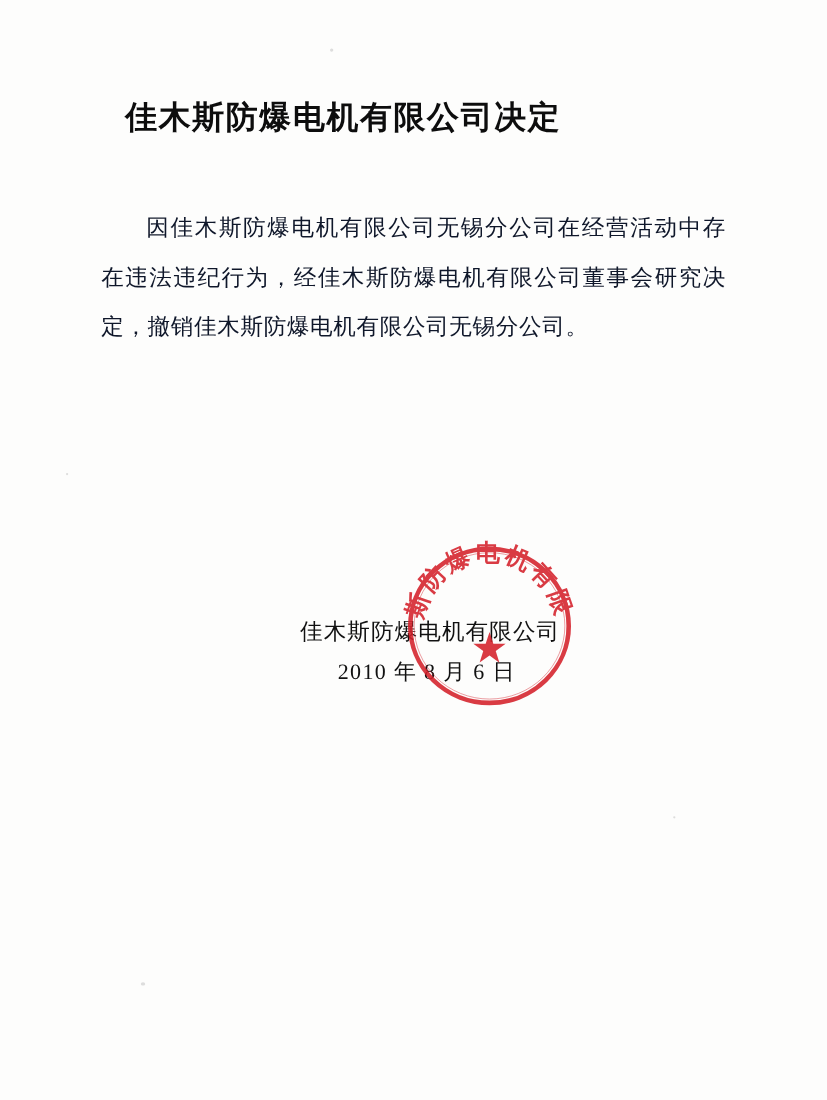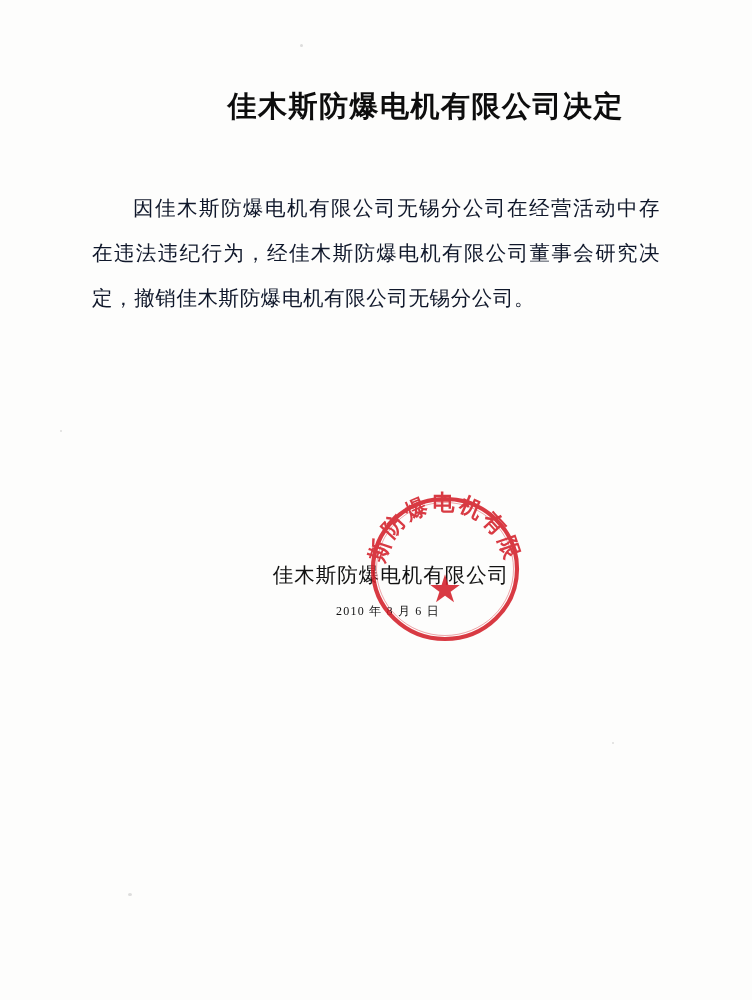--- a/index.html
+++ b/index.html
@@ -32,21 +32,21 @@
     position: absolute;
     background: #bdbdbd;
     border-radius: 50%;
   }
 
   .doc-title {
     position: absolute;
     top: 68px;
     left: 0;
     width: 624px;
-    text-align: right;
+    text-align: center;
     font-family: Liberation Serif, serif;
     font-weight: 700;
     font-size: 29px;
     letter-spacing: 1.5px;
     color: #0d0d0d;
   }
 
   .body-text {
     position: absolute;
     top: 186px;
@@ -72,21 +72,21 @@
     text-align: center;
     color: #111111;
   }
   .sig-line {
     font-size: 20.5px;
     letter-spacing: 1px;
     line-height: 38px;
     padding-left: 30px;
   }
   .sig-date {
-    font-size: 12px;
+    font-size: 20px;
     letter-spacing: 1.2px;
     line-height: 34px;
     padding-left: 24px;
     font-family: "Liberation Serif", "DejaVu Serif", serif;
   }
 
   
   .seal {
     position: absolute;
     left: 362px;

